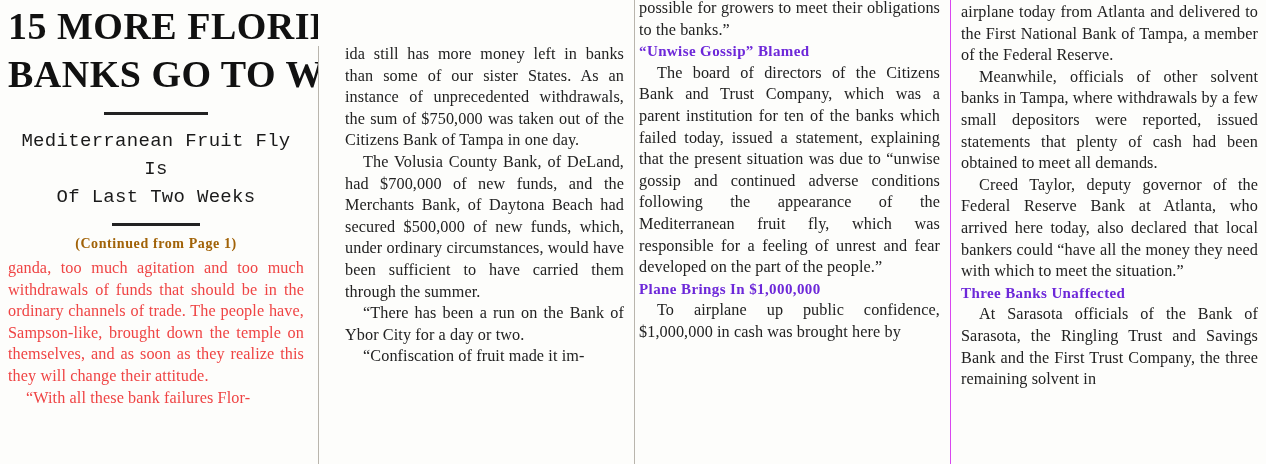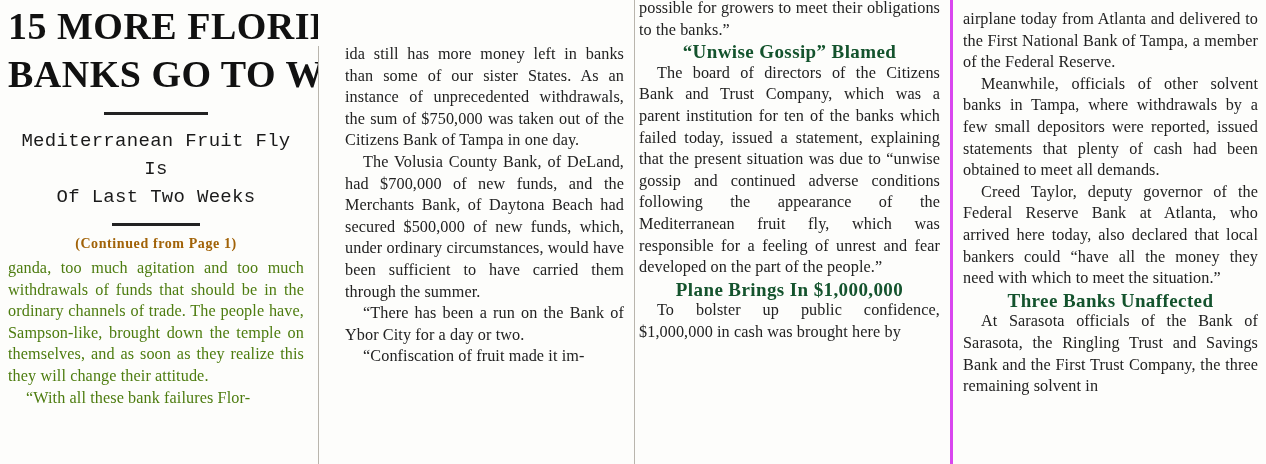--- a/index.html
+++ b/index.html
@@ -39,22 +39,22 @@
     border-left: 1px solid #b9b5ad;
     margin-top: 46px;
   }
   .col-3 {
     width: 316px;
     padding: 0 10px 0 4px;
     border-left: 1px solid #b9b5ad;
   }
   .col-4 {
     width: 316px;
-    padding: 11px 8px 0 10px;
-    border-left: 3px solid #d946ef;
+    padding: 4px 8px 0 10px;
+    border-left: 1px solid #d946ef;
   }
 
   
   .headline {
     font-family: "Liberation Serif", serif;
     font-weight: bold;
     font-size: 38px;
     line-height: 48px;
     letter-spacing: 0.5px;
     color: #111;
@@ -106,39 +106,38 @@
     letter-spacing: 0.1px;
   }
   .body-col p {
     margin: 0;
     text-indent: 18px;
   }
   .body-col p.noindent {
     text-indent: 0;
   }
   .subsubhead {
-    text-align: center;
     font-weight: bold;
-    font-size: 19px;
+    font-size: 15px;
     letter-spacing: 0.4px;
     margin: 4px 0 2px 0;
-    color: #14532d;
+    color: #6d28d9;
     text-indent: 0 !important;
   }
   .col-1 .body-col {
     margin-top: 2px;
   }
   .col-2 .body-col,
   .col-3 .body-col,
   .col-4 .body-col {
     margin-top: -2px;
   }
   
   .faded {
-    color: #4d7c0f;
+    color: #ef4444;
   }
 </style>
 </head>
 <body>
 
 <div class="page">
 
   <div class="col col-1">
     <div class="headline">
       <span class="hl-line">15 MORE FLORIDA</span>
@@ -170,21 +169,21 @@
       <p>“Confiscation of fruit made it im-</p>
     </div>
   </div>
 
   <div class="col col-3">
     <div class="body-col">
       <p class="noindent">possible for growers to meet their obligations to the banks.”</p>
       <p class="subsubhead">“Unwise Gossip” Blamed</p>
       <p>The board of directors of the Citizens Bank and Trust Company, which was a parent institution for ten of the banks which failed today, issued a statement, explaining that the present situation was due to “unwise gossip and continued adverse conditions following the appearance of the Mediterranean fruit fly, which was responsible for a feeling of unrest and fear developed on the part of the people.”</p>
       <p class="subsubhead">Plane Brings In $1,000,000</p>
-      <p>To bolster up public confidence, $1,000,000 in cash was brought here by</p>
+      <p>To airplane up public confidence, $1,000,000 in cash was brought here by</p>
     </div>
   </div>
 
   <div class="col col-4">
     <div class="body-col">
       <p class="noindent">airplane today from Atlanta and delivered to the First National Bank of Tampa, a member of the Federal Reserve.</p>
       <p>Meanwhile, officials of other solvent banks in Tampa, where withdrawals by a few small depositors were reported, issued statements that plenty of cash had been obtained to meet all demands.</p>
       <p>Creed Taylor, deputy governor of the Federal Reserve Bank at Atlanta, who arrived here today, also declared that local bankers could “have all the money they need with which to meet the situation.”</p>
       <p class="subsubhead">Three Banks Unaffected</p>
       <p>At Sarasota officials of the Bank of Sarasota, the Ringling Trust and Savings Bank and the First Trust Company, the three remaining solvent in</p>

